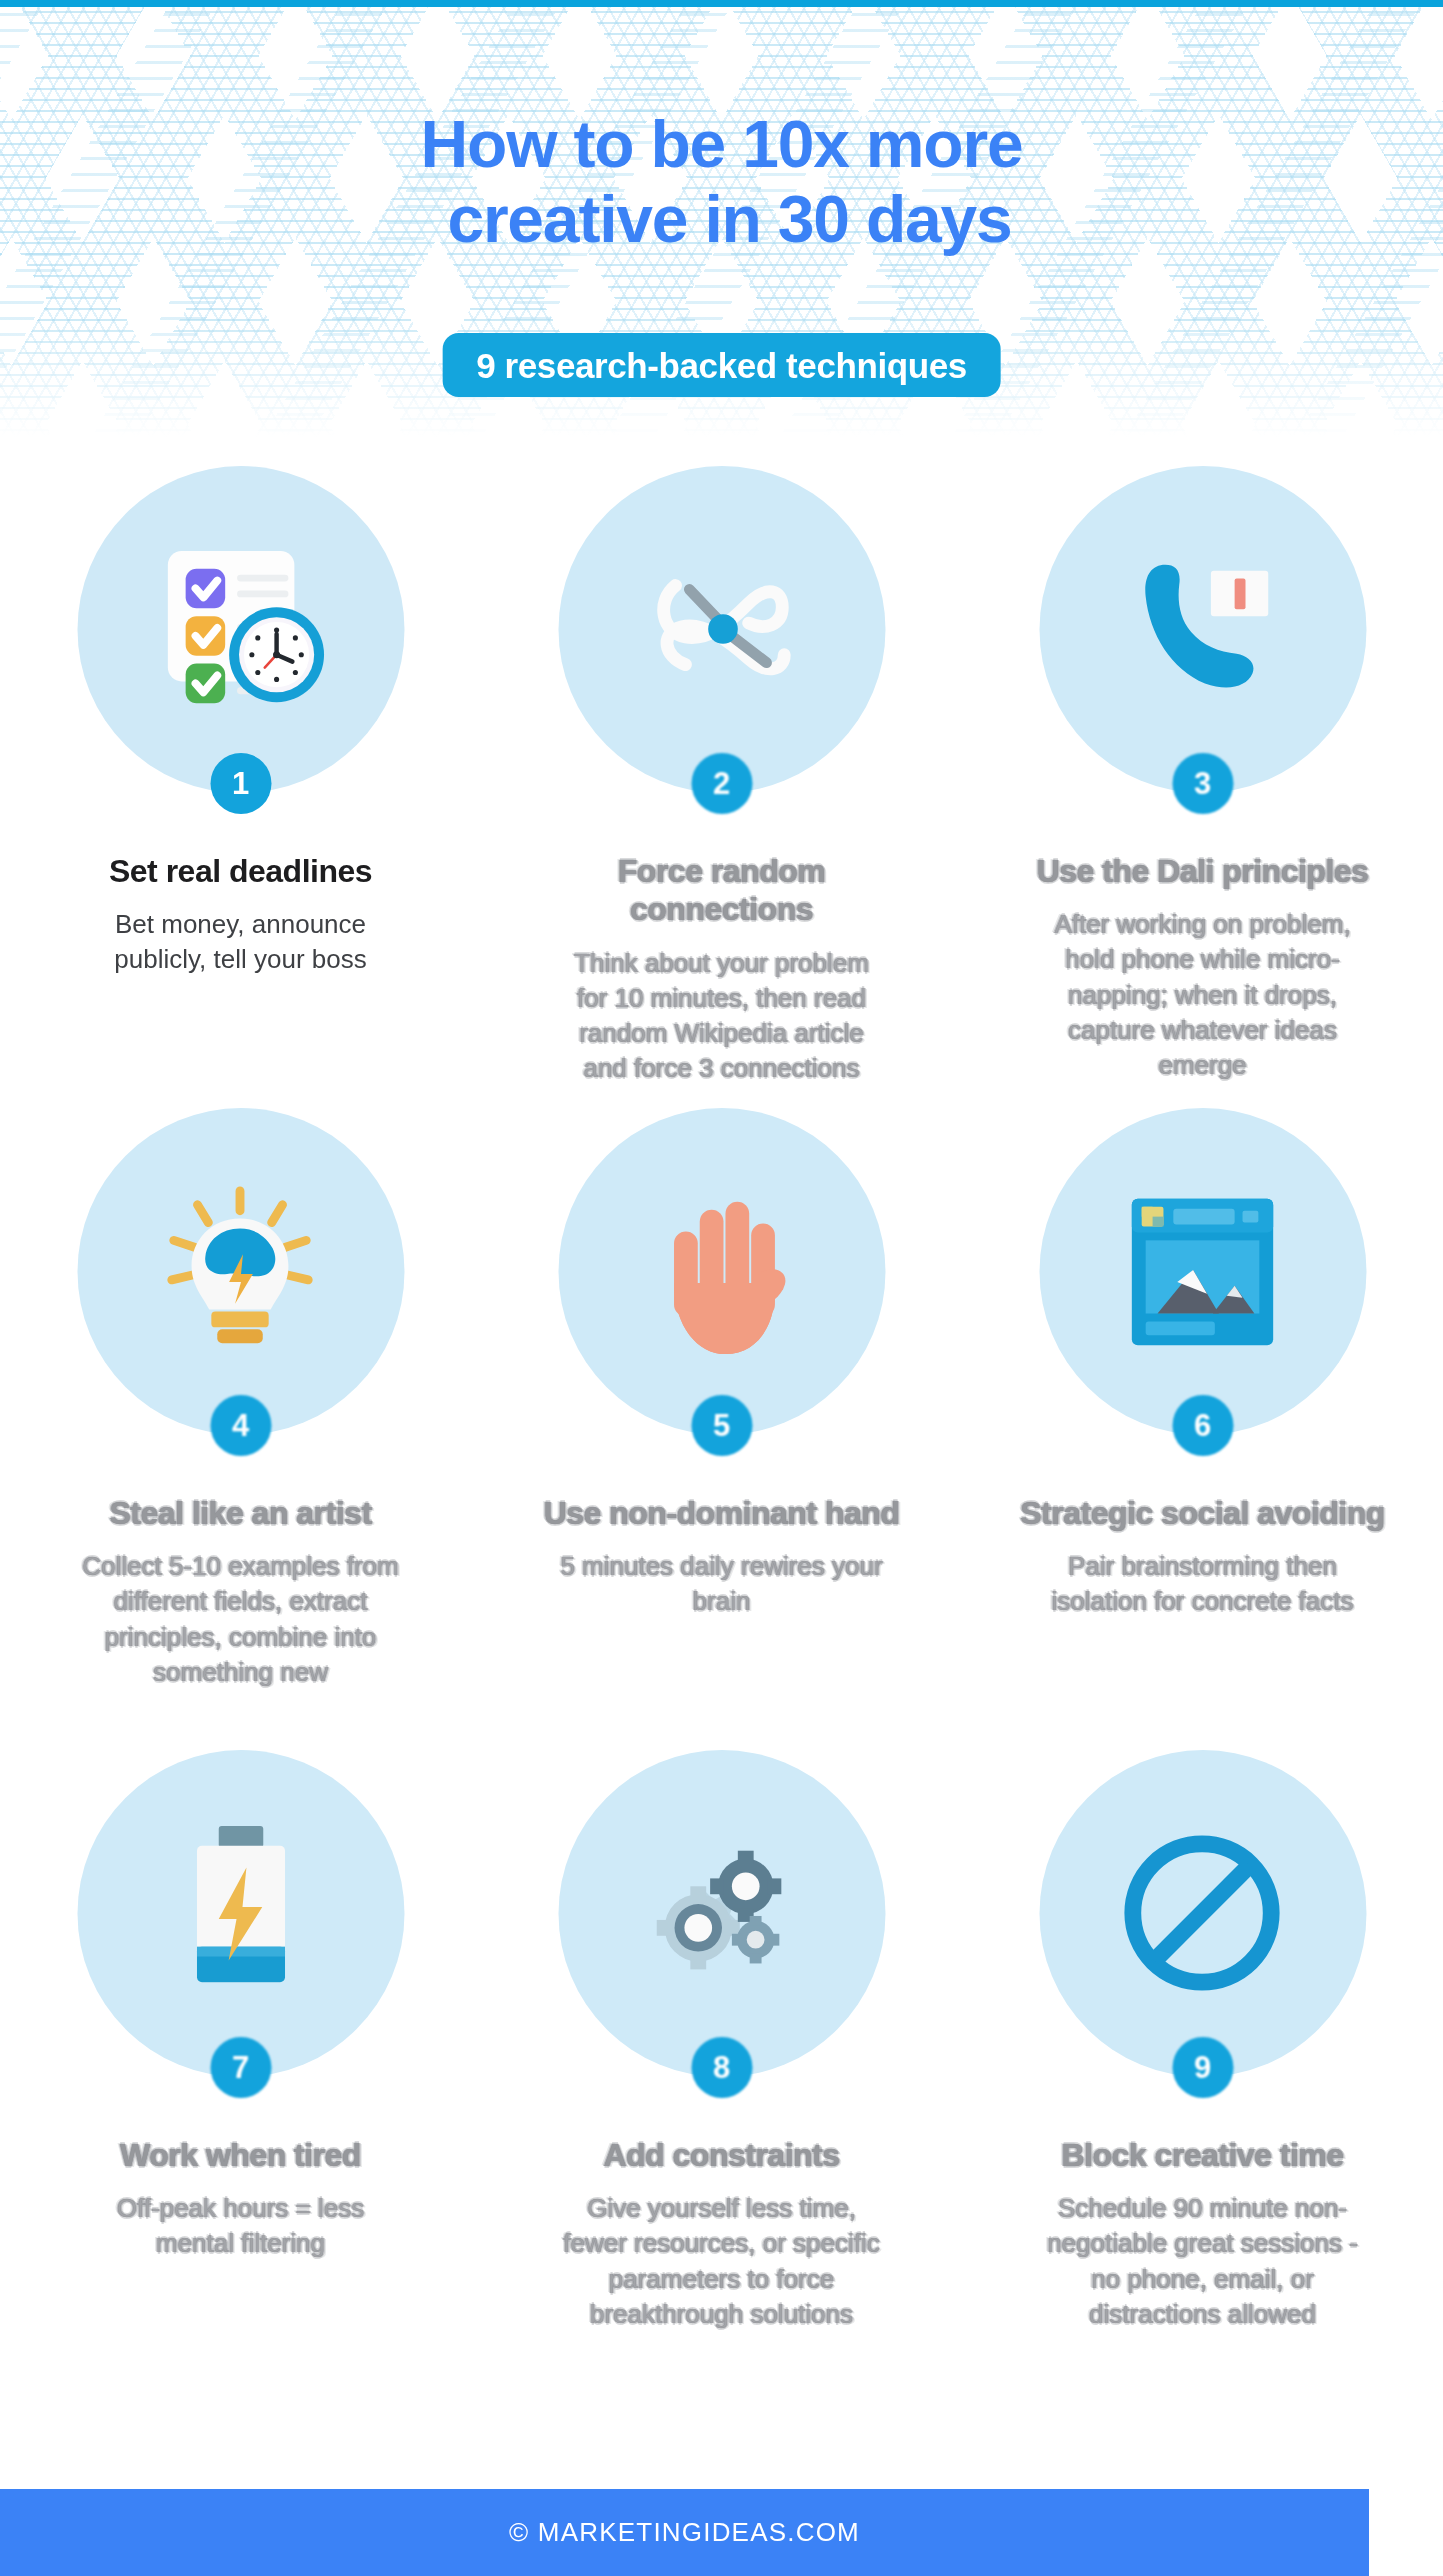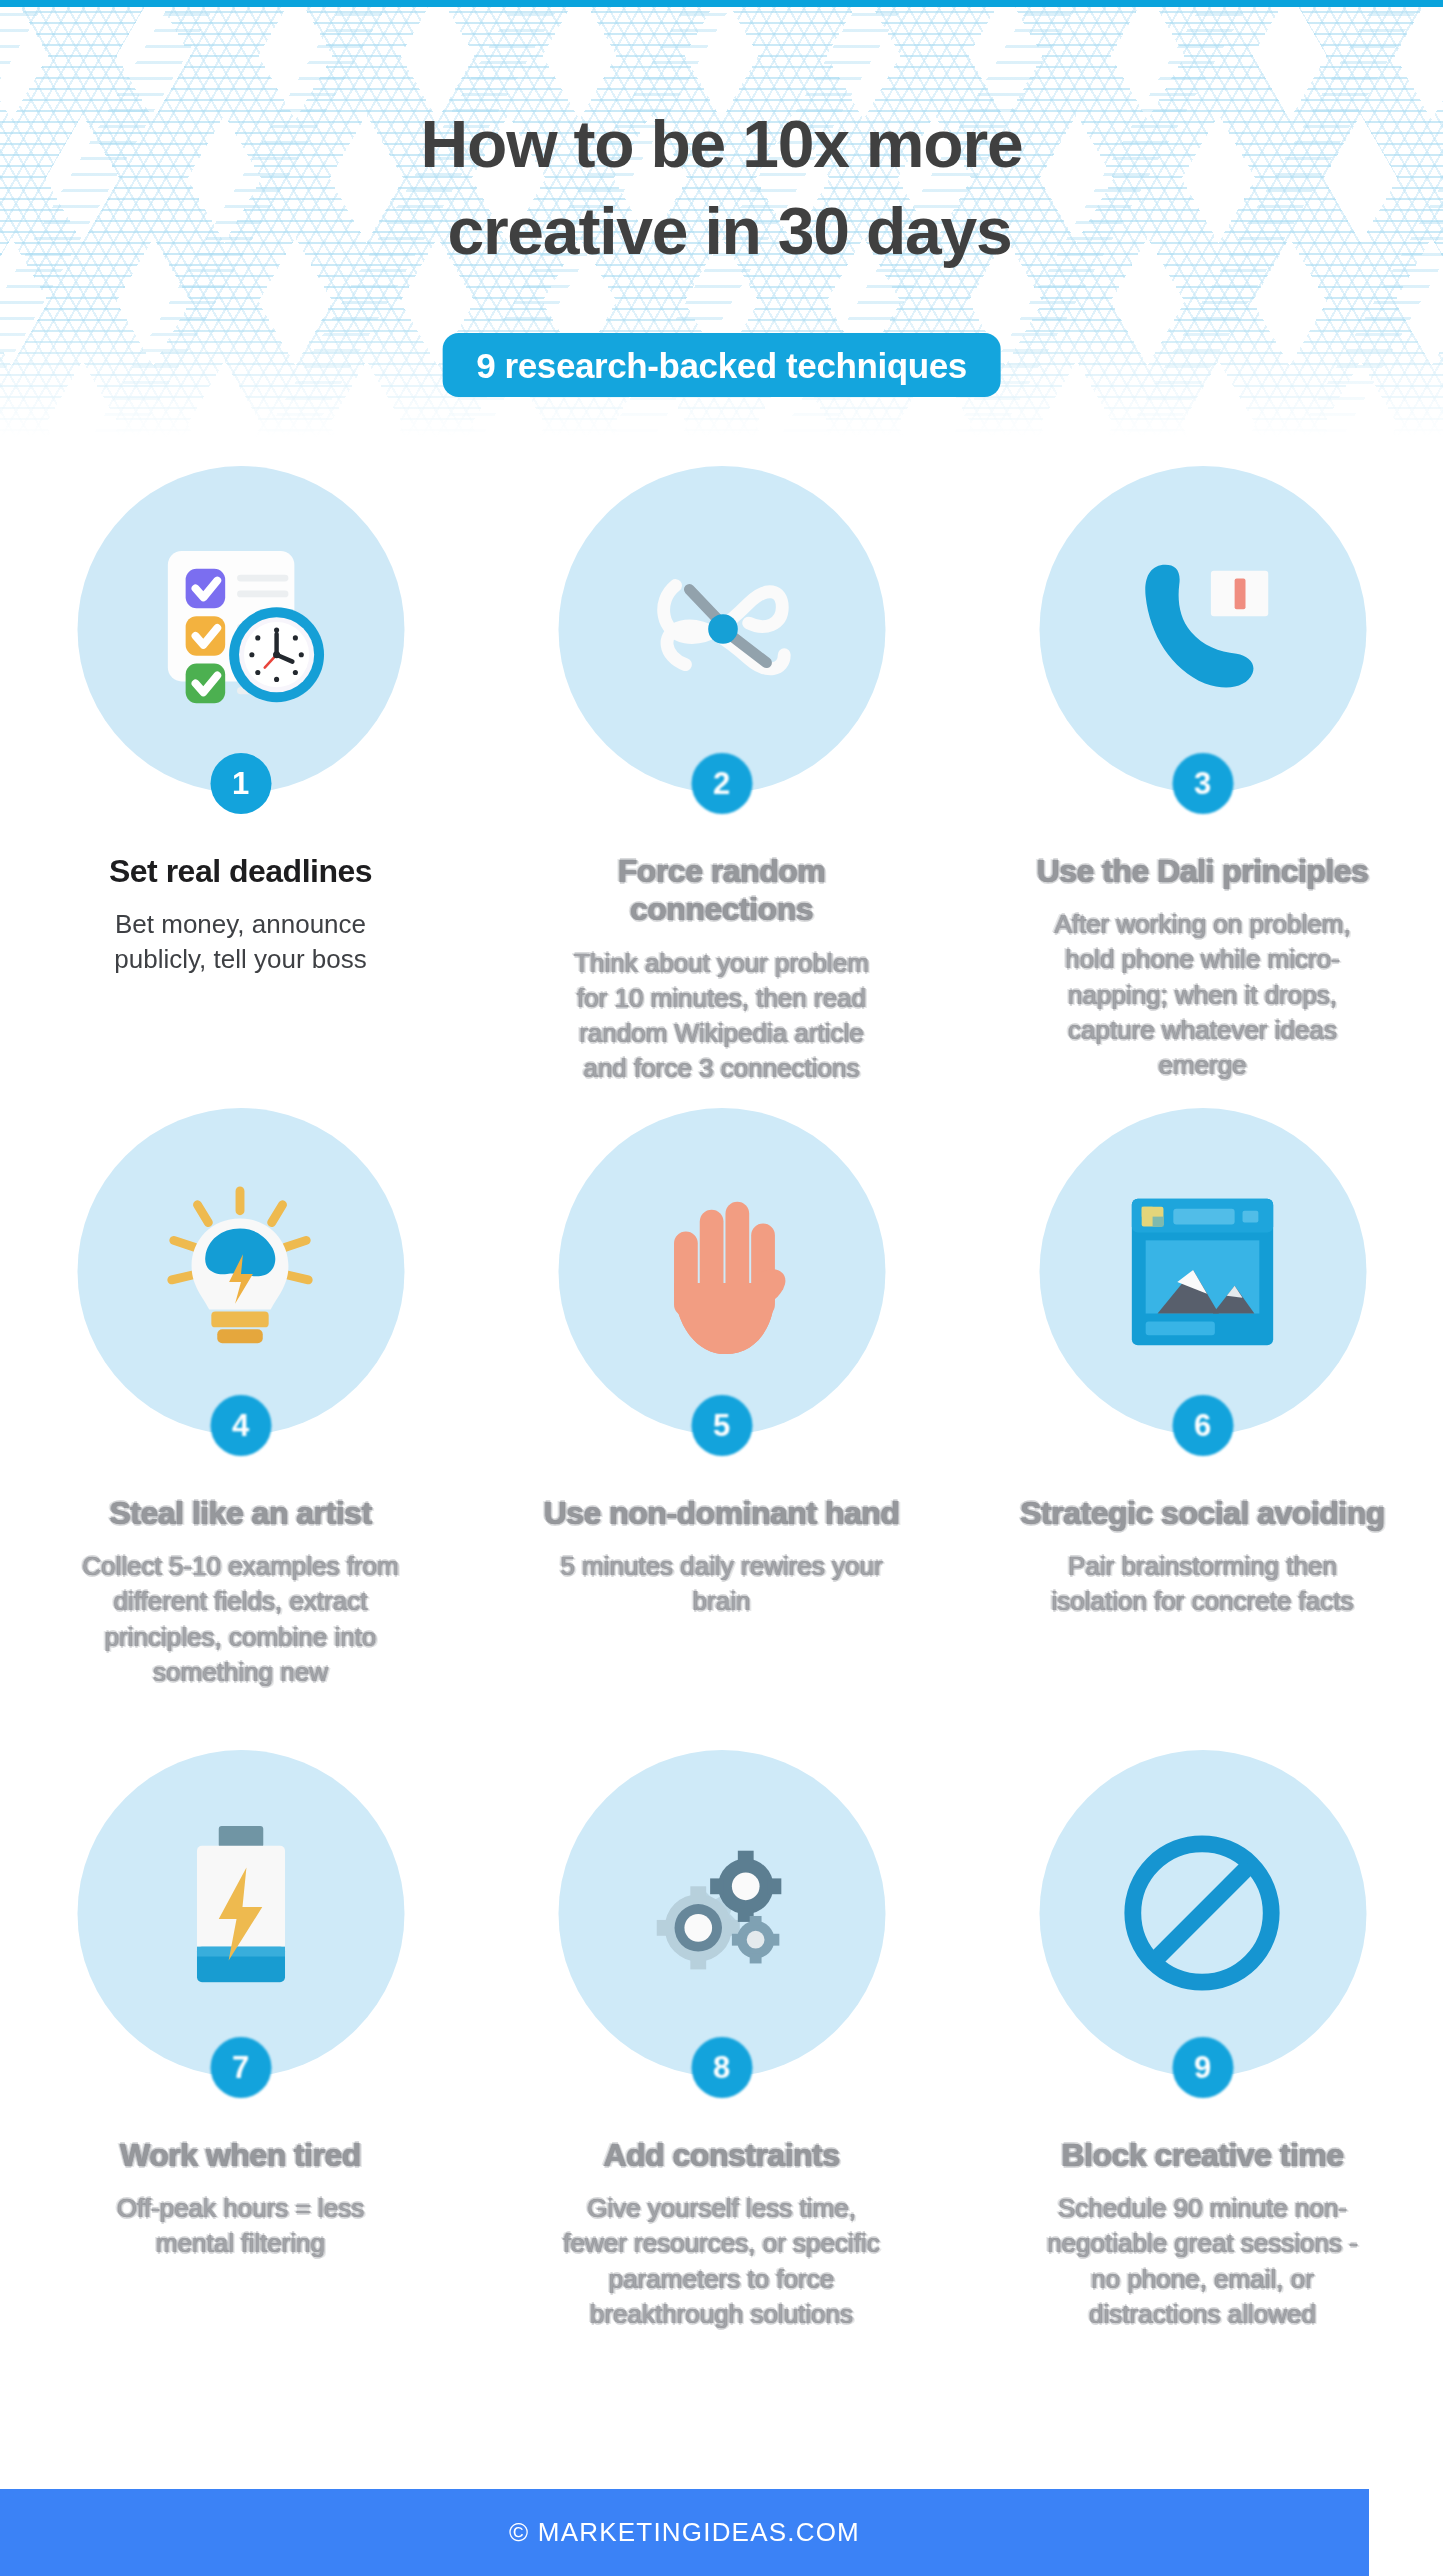--- a/index.html
+++ b/index.html
@@ -41,26 +41,26 @@
     -webkit-mask-image:repeating-linear-gradient(120deg,#000 0 40px,transparent 40px 149px);
     mask-image:repeating-linear-gradient(120deg,#000 0 40px,transparent 40px 149px);
   }
   .header-fade{
     position:absolute;left:0;bottom:0;width:1443px;height:149px;
     background:linear-gradient(to bottom, rgba(255,255,255,0) 0%, #ffffff 82%);
   }
 
   .title{
     position:absolute;left:0;width:1443px;top:111px;
-    text-align:center;color:#404040;
+    text-align:center;color:#3b82f6;
     font-size:66px;line-height:1.02;font-weight:700;
     letter-spacing:-1.2px;
   }
   .title .ln{display:block;}
-  .title .ln2{margin-top:20px;padding-left:16px;}
+  .title .ln2{margin-top:8px;padding-left:16px;}
 
   .badge{
     position:absolute;left:50%;transform:translateX(-50%);top:333px;
     background:#14a5dd;color:#ffffff;
     border-radius:16px;
     padding:13px 34px 11px 34px;
     font-size:35px;font-weight:700;letter-spacing:-0.4px;
     white-space:nowrap;
   }
 

